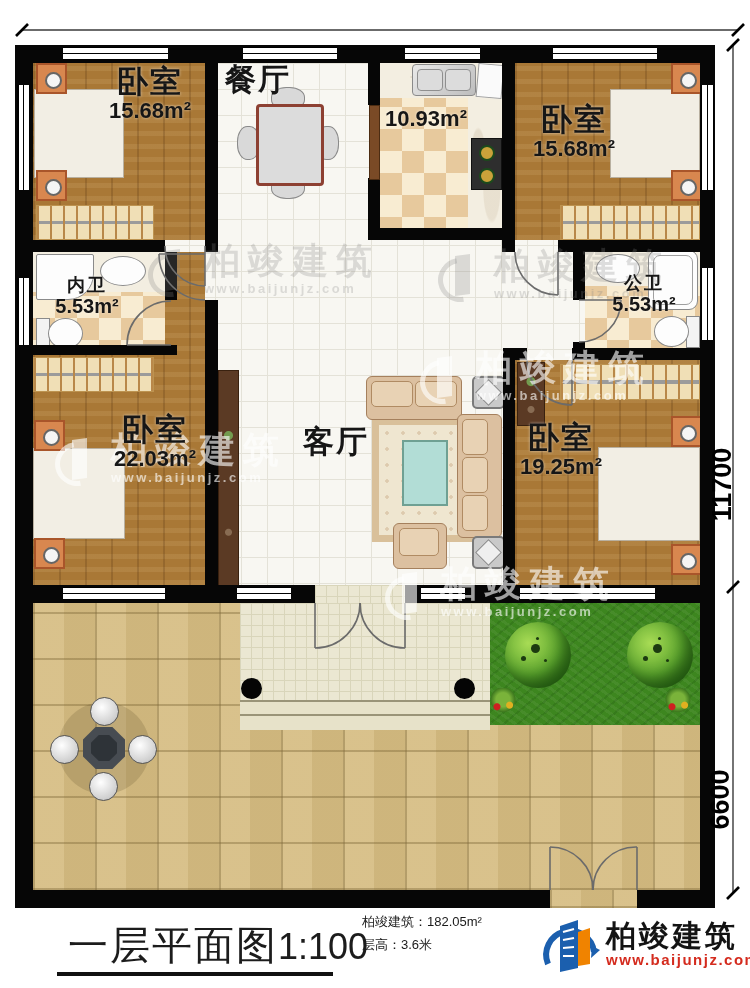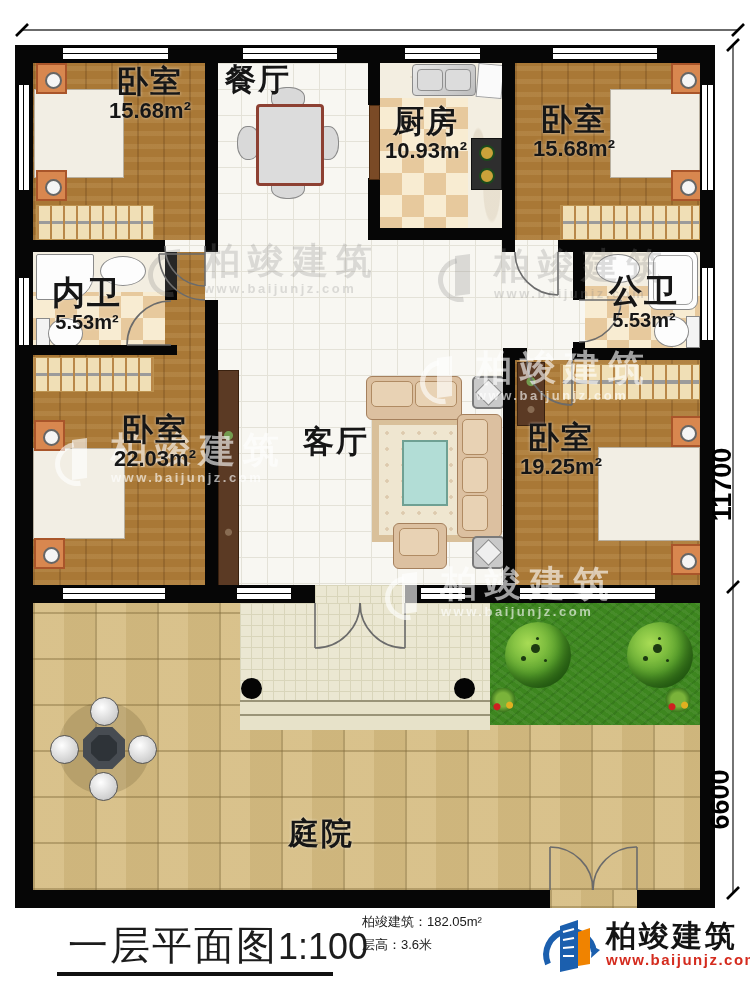--- a/index.html
+++ b/index.html
@@ -64,21 +64,21 @@
   .flower{position:absolute;width:30px;height:26px;z-index:15;
         background:radial-gradient(circle at 30% 72%,#cf2020 3px,transparent 4px),
                    radial-gradient(circle at 72% 66%,#e0b020 3px,transparent 4px),
                    radial-gradient(circle at 50% 45%,#7ab33a 7px,#3f7a1f 12px,transparent 13px);}
   .column-dot{position:absolute;width:21px;height:21px;border-radius:50%;background:#050505;z-index:16;}
   .step{position:absolute;background:#e7e2c9;border-top:2px solid #9a9478;z-index:13;}
   
   .rlabel{position:absolute;text-align:center;font-weight:bold;color:#161616;z-index:70;line-height:1.02;
           text-shadow:0 0 3px rgba(255,255,255,.6);}
   .rname{display:block;font-size:31px;letter-spacing:2px;}
-  .rname.sm{font-size:33px;}
+  .rname.sm{font-size:18px;}
   .rarea{display:block;font-size:22px;margin-top:2px;}
   .rarea.sm{font-size:20px;}
   .dim{position:absolute;font-weight:bold;font-size:27px;color:#000;z-index:80;text-align:center;}
   .dim.vert{transform:rotate(-90deg);}
   
   .wm{position:absolute;display:flex;align-items:center;gap:10px;z-index:65;pointer-events:none;white-space:nowrap;}
   .wm.gray{color:rgba(130,130,130,.26);}
   .wm.light{color:rgba(255,255,255,.62);}
   .wm-glyph{position:relative;width:46px;height:52px;flex:0 0 auto;}
   .wm-glyph::before{content:"";position:absolute;left:0;top:8px;width:34px;height:34px;border-radius:50%;
@@ -309,21 +309,20 @@
   <div class="dim vert" style="left:650px;top:784px;width:140px;">6600</div>
 
   <div class="rlabel" style="left:95px;top:66px;width:110px;">
     <span class="rname">卧室</span>
     <span class="rarea">15.68m²</span>
   </div>
   <div class="rlabel" style="left:216px;top:64px;width:84px;">
     <span class="rname">餐厅</span>
   </div>
   <div class="rlabel" style="left:370px;top:106px;width:112px;">
-    <span class="rname">厨房</span>
     <span class="rarea">10.93m²</span>
   </div>
   <div class="rlabel" style="left:518px;top:104px;width:112px;">
     <span class="rname">卧室</span>
     <span class="rarea">15.68m²</span>
   </div>
   <div class="rlabel" style="left:34px;top:276px;width:106px;">
     <span class="rname sm">内卫</span>
     <span class="rarea sm">5.53m²</span>
   </div>
@@ -334,23 +333,20 @@
   <div class="rlabel" style="left:284px;top:426px;width:104px;">
     <span class="rname">客厅</span>
   </div>
   <div class="rlabel" style="left:94px;top:414px;width:122px;">
     <span class="rname">卧室</span>
     <span class="rarea">22.03m²</span>
   </div>
   <div class="rlabel" style="left:500px;top:422px;width:122px;">
     <span class="rname">卧室</span>
     <span class="rarea">19.25m²</span>
-  </div>
-  <div class="rlabel" style="left:266px;top:818px;width:110px;">
-    <span class="rname">庭院</span>
   </div>
 
   <div class="wm gray" style="left:148px;top:243px;">
     <span class="wm-glyph"></span>
     <span>
       <span class="wm-name">柏竣建筑</span><br>
       <span class="wm-site">www.baijunjz.com</span>
     </span>
   </div>
   <div class="wm gray" style="left:438px;top:248px;">

